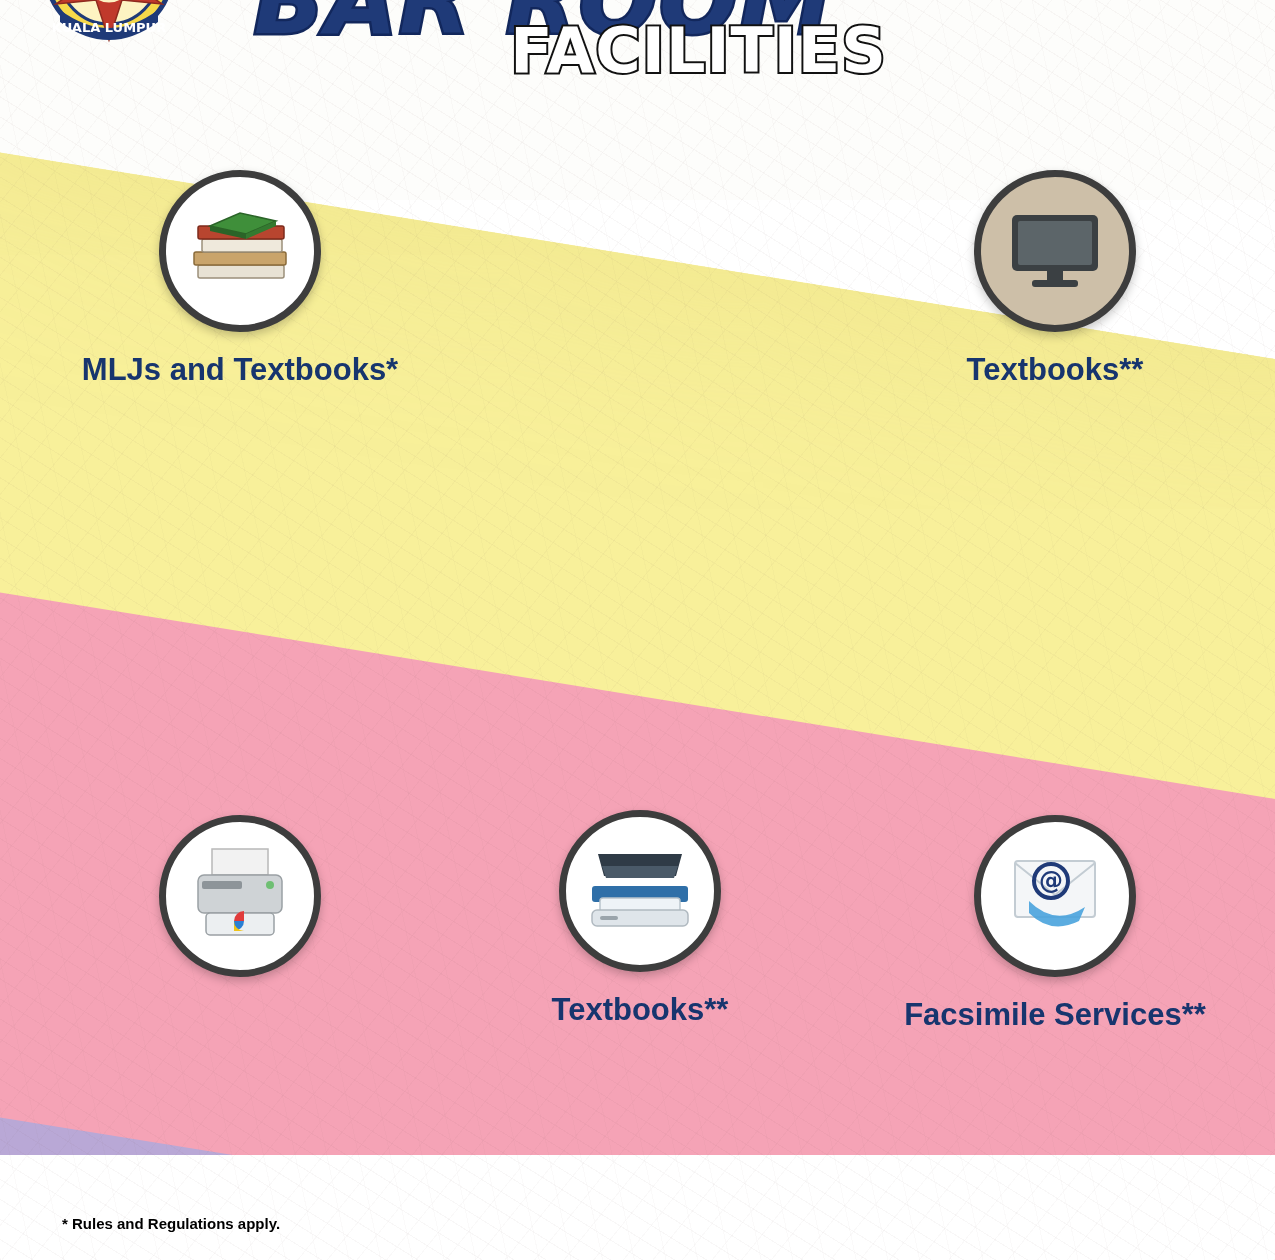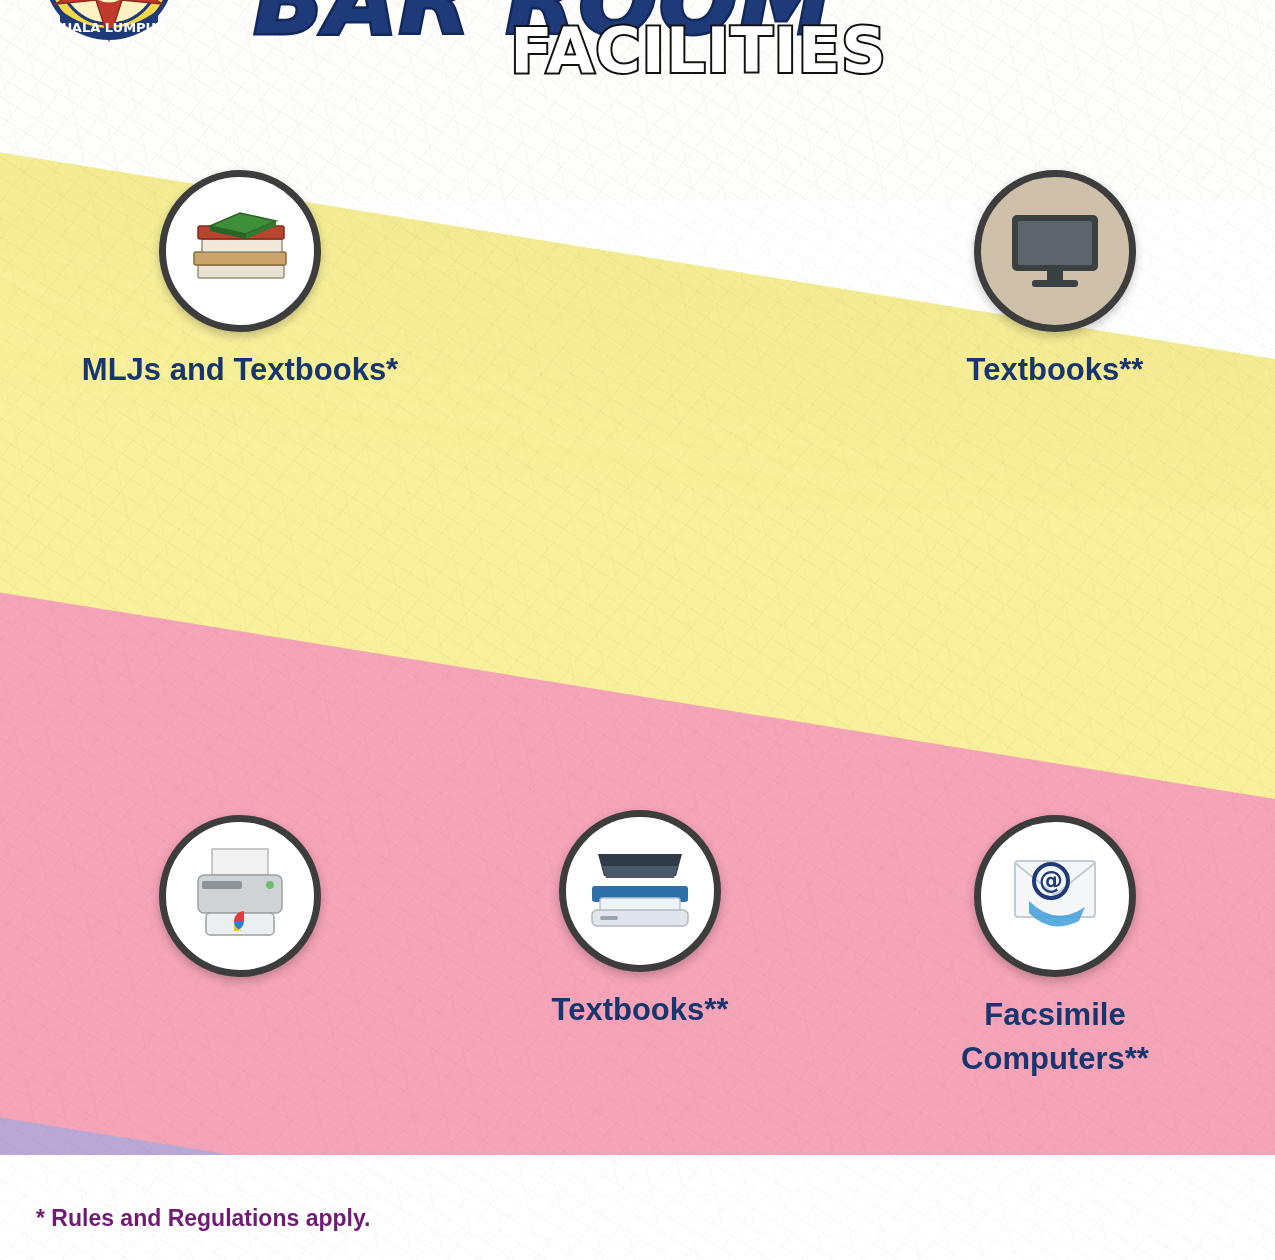--- a/index.html
+++ b/index.html
@@ -170,24 +170,25 @@
   
   .footnotes {
     position: absolute;
     left: 36px;
     bottom: 6px;
     z-index: 3;
   }
   .footnote {
     font-family: "Liberation Sans", sans-serif;
     font-weight: bold;
-    font-size: 23px;
-    color: #701a75;
+    font-size: 15px;
+    color: #000000;
     margin-bottom: 22px;
     white-space: nowrap;
+    margin-left: 26px;
   }
 </style>
 </head>
 <body>
 
 <div class="bg-layer">
   <div class="band band-white"></div>
   <div class="band band-yellow"></div>
   <div class="band band-pink"></div>
   <div class="band band-violet"></div>
@@ -286,21 +287,21 @@
       <div class="cell" style="left:890px; top:335px;">
         <div class="icon-wrap">
           <svg width="120" height="110" viewBox="0 0 120 110">
             <rect x="20" y="20" width="80" height="56" rx="3" fill="#f4f6f8" stroke="#c3ccd3" stroke-width="2"></rect>
             <path d="M20 22 L60 54 L100 22" fill="none" stroke="#c3ccd3" stroke-width="2"></path>
             <circle cx="56" cy="40" r="17" fill="none" stroke="#1f3a78" stroke-width="4"></circle>
             <text x="56" y="48" font-family="DejaVu Sans, sans-serif" font-size="24" font-weight="bold" fill="#1f3a78" text-anchor="middle">@</text>
             <path d="M34 60 q26 26 56 6 l-6 14 q-28 14 -50 -8 z" fill="#49a3dd" opacity="0.9"></path>
           </svg>
         </div>
-        <div class="label">Facsimile Computers**</div>
+        <div class="label">Facsimile Services**</div>
       </div>
     </div>
 
     <div class="row" style="height:340px;">
 
       
 
       
     </div>
   </div>

